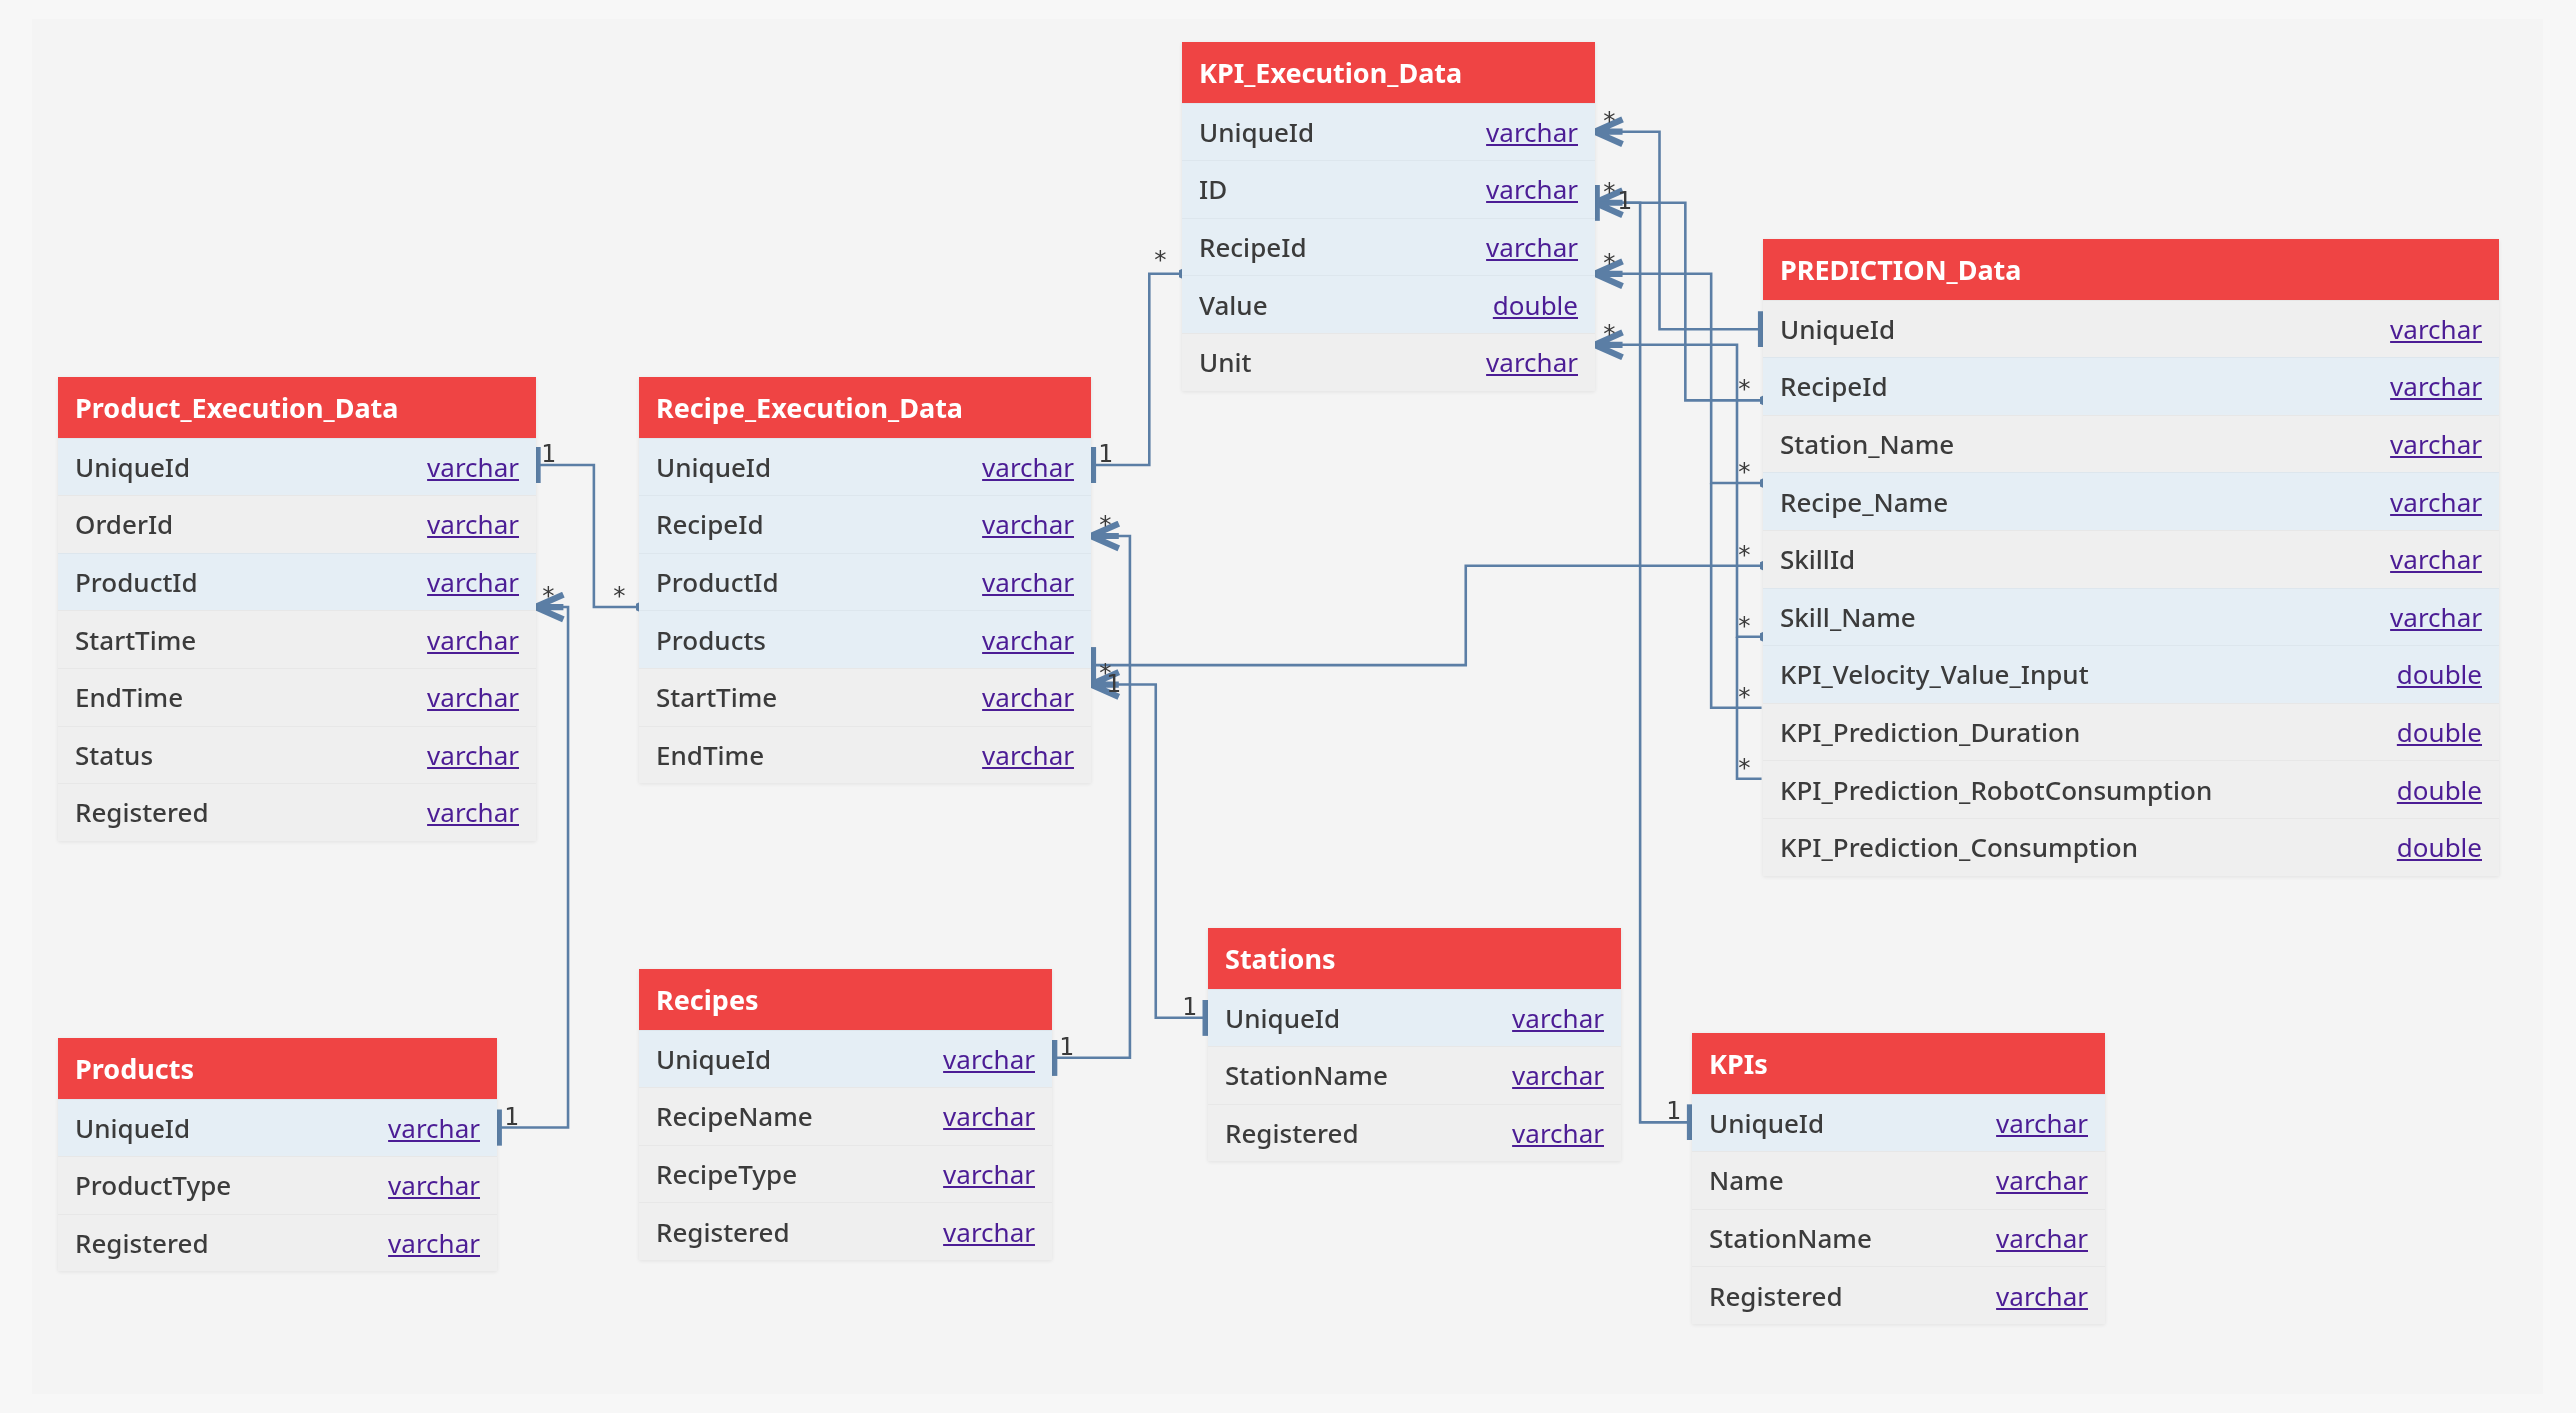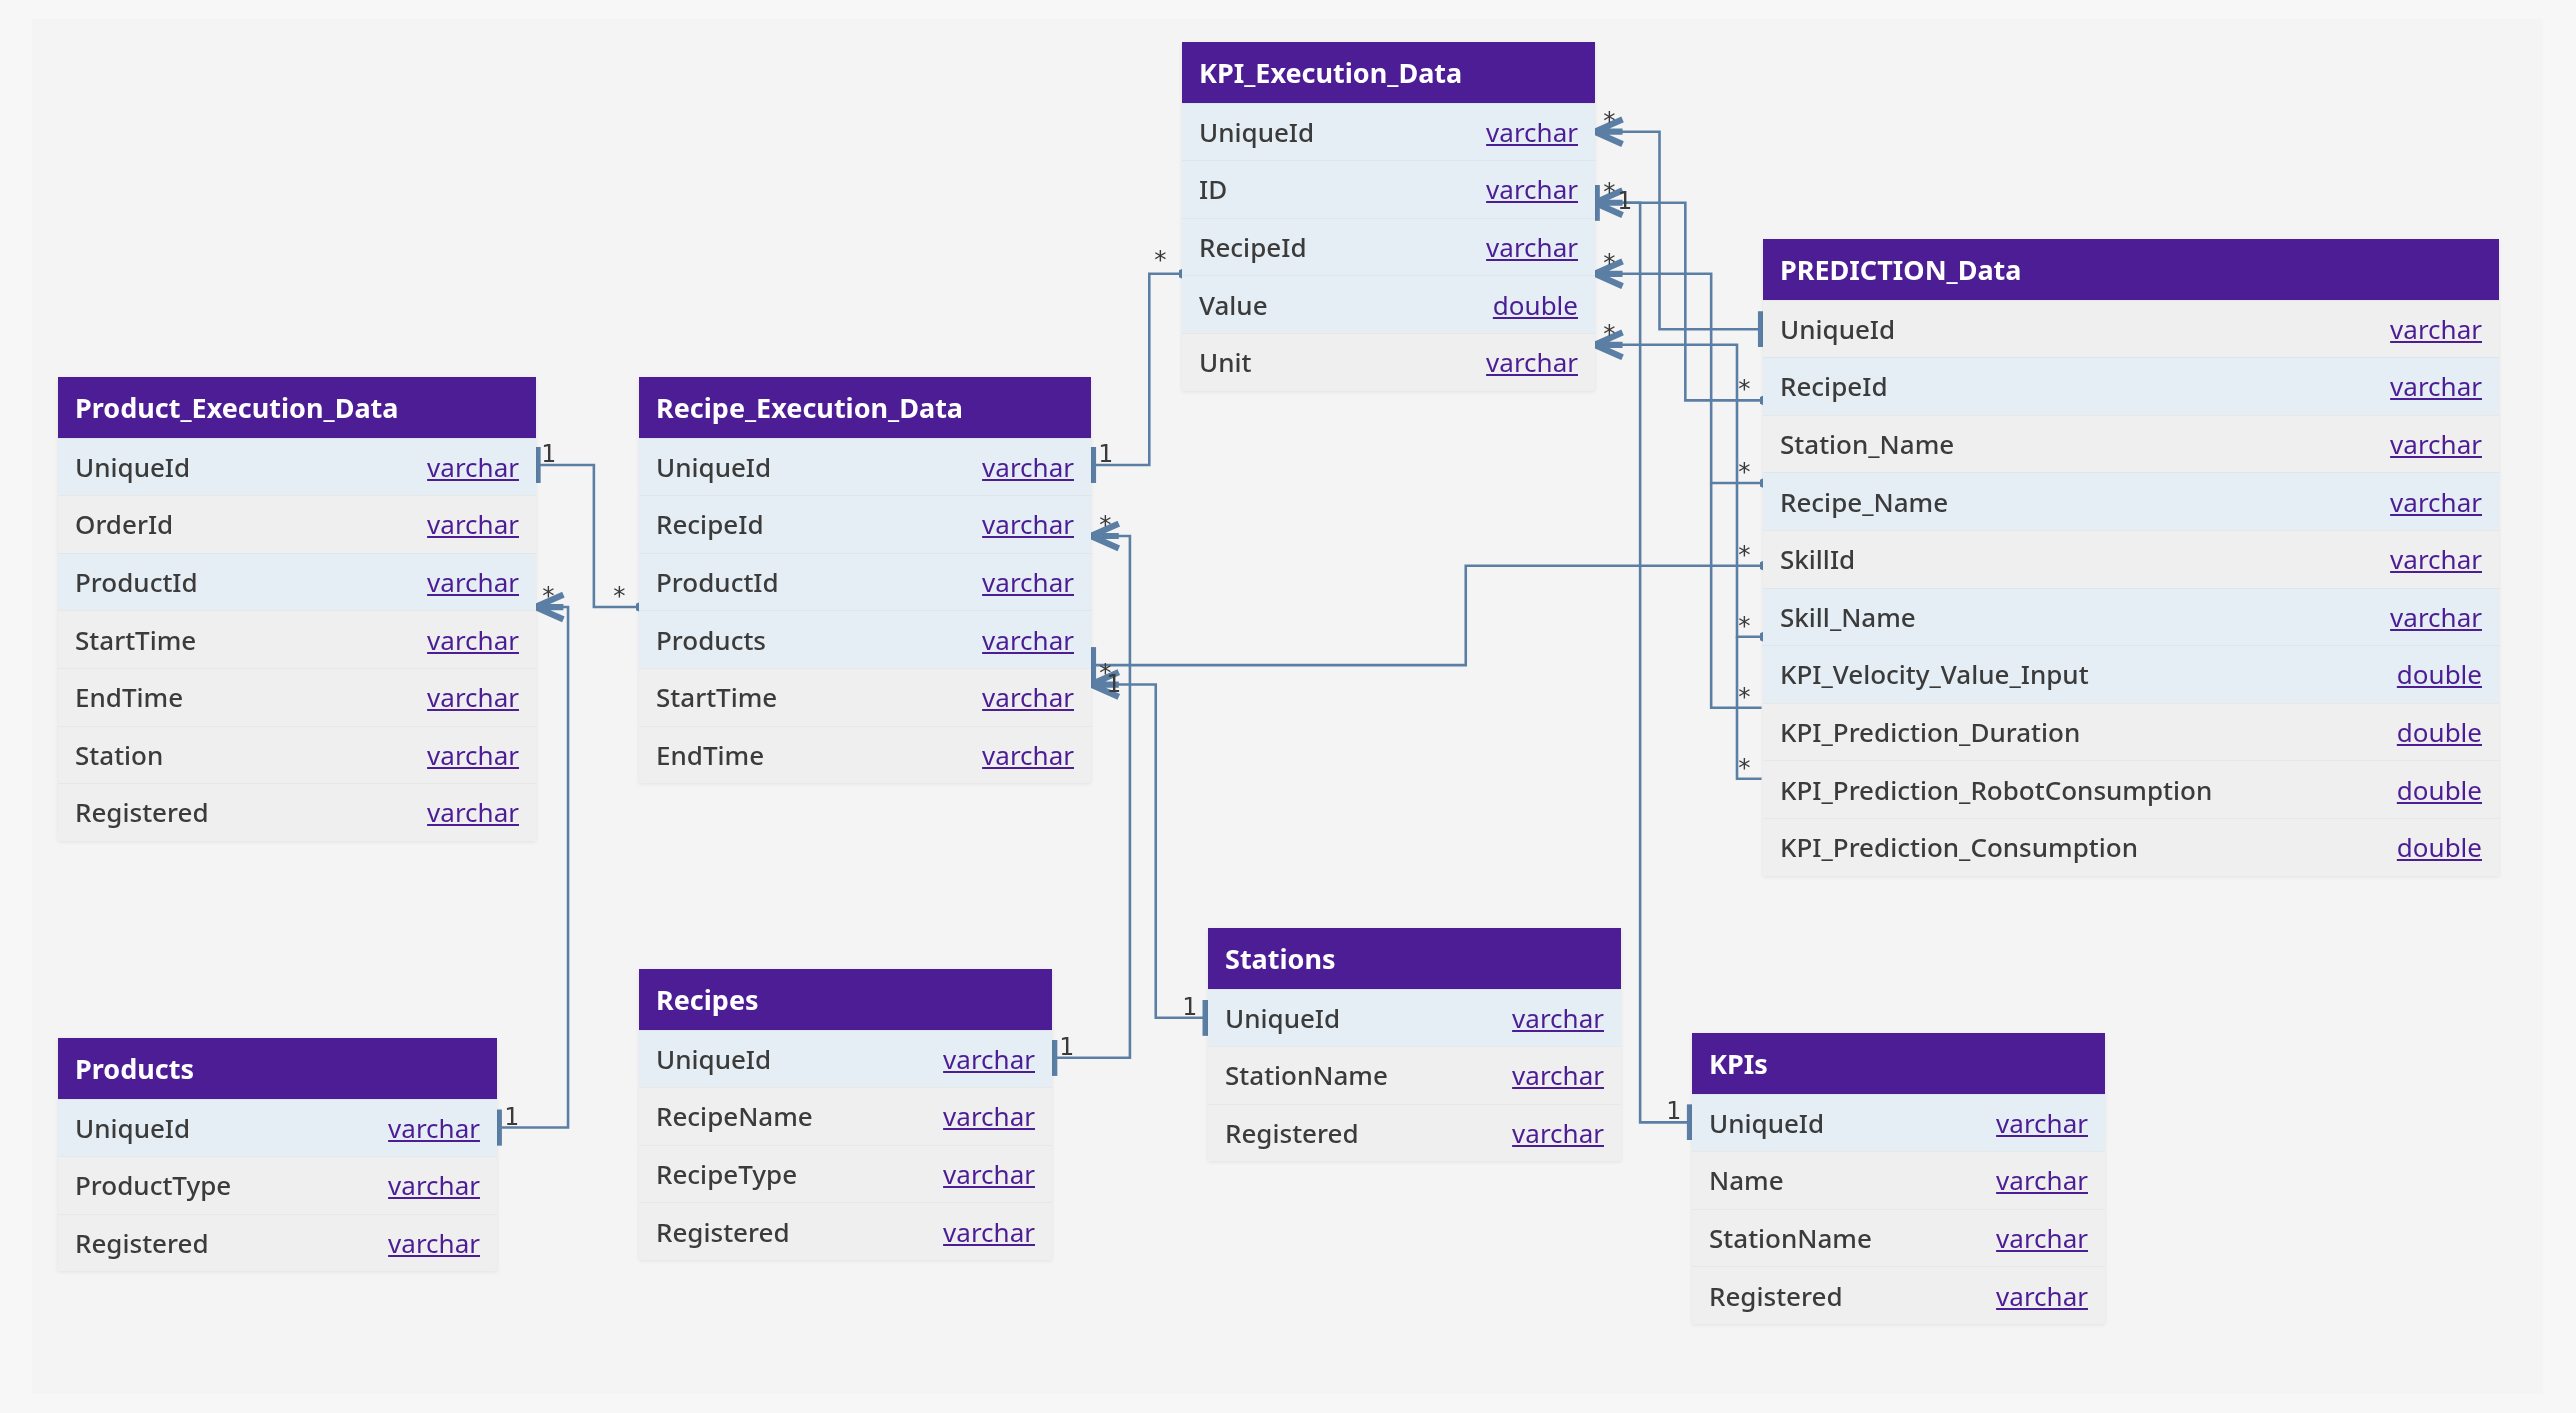--- a/index.html
+++ b/index.html
@@ -21,21 +21,21 @@
     height: 1375px;
     background: #f4f4f4;
   }
   .entity {
     position: absolute;
     background: #fff;
     box-shadow: 0 1.3px 3.9px rgba(0,0,0,0.08);
     font-size: 26px;
   }
   .entity .hdr {
-    background: #4c1d95;
+    background: #ef4444;
     color: #fff;
     font-weight: 700;
     padding: 11.6px 17px;
     font-size: 27px;
   }
   .entity .row {
     display: flex;
     justify-content: space-between;
     align-items: flex-end;
     padding: 10.3px 17px;
@@ -148,21 +148,21 @@
         </div>
         <div class="row plain">
           <span class="attr-name">StartTime</span>
           <span class="attr-type">varchar</span>
         </div>
         <div class="row plain">
           <span class="attr-name">EndTime</span>
           <span class="attr-type">varchar</span>
         </div>
         <div class="row plain">
-          <span class="attr-name">Station</span>
+          <span class="attr-name">Status</span>
           <span class="attr-type">varchar</span>
         </div>
         <div class="row plain">
           <span class="attr-name">Registered</span>
           <span class="attr-type">varchar</span>
         </div>
       </div>
       <div class="entity" style="left: 26px; top: 1019px; width: 439px;">
         <div class="hdr">Products</div>
         <div class="row alt">

